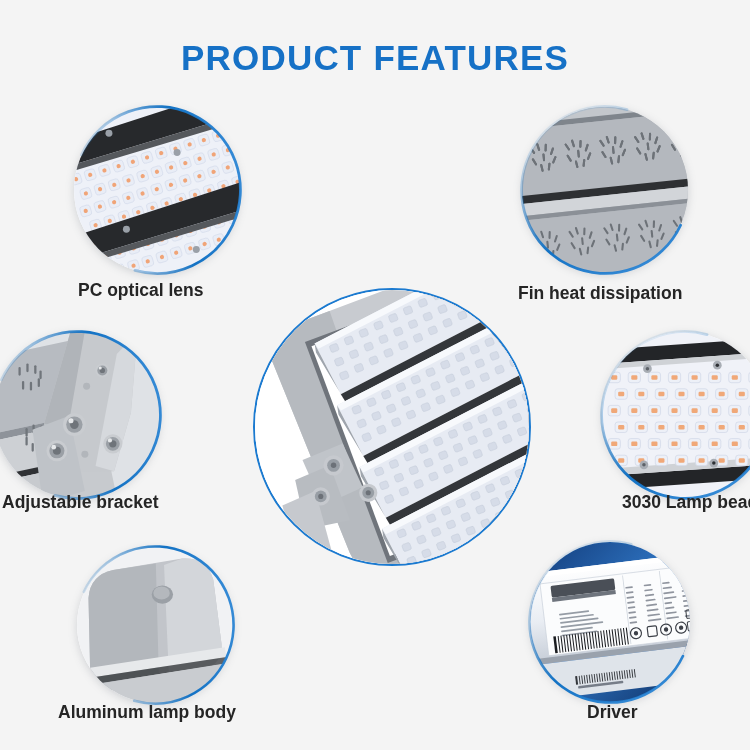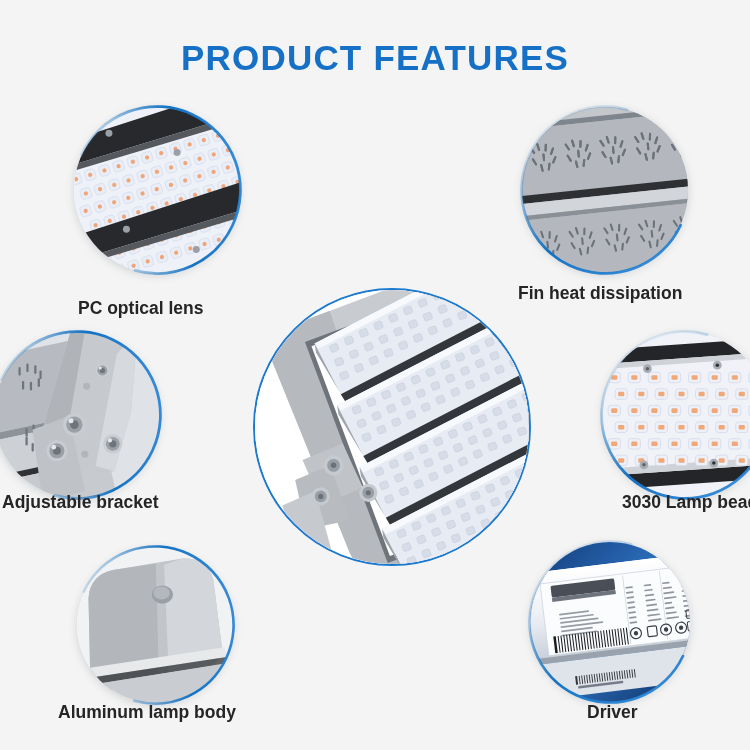--- a/index.html
+++ b/index.html
@@ -673,21 +673,21 @@
             <defs>
               <linearGradient id="rg0" gradientUnits="objectBoundingBox" x1="1" y1="0.15" x2="0" y2="0.85">
                 <stop offset="0" stop-color="#1372c4" stop-opacity="0"></stop>
                 <stop offset="0.33" stop-color="#1372c4" stop-opacity="0.35"></stop>
                 <stop offset="0.62" stop-color="#1372c4" stop-opacity="1"></stop>
                 <stop offset="1" stop-color="#2a86d8" stop-opacity="0.9"></stop>
               </linearGradient>
             </defs>
             <circle cx="100" cy="100" r="97" fill="none" stroke="url(#rg0)" stroke-width="3.2" stroke-linecap="round" stroke-dasharray="440 170" transform="rotate(205 100 100)"></circle>
           </svg></div>
-        <div class="caption" style="left: 78px; top: 298px; color: rgb(37, 37, 37); pointer-events: auto;">PC optical lens</div>
+        <div class="caption" style="left: 78px; top: 280px; color: rgb(37, 37, 37); pointer-events: auto;">PC optical lens</div>
       </div>
       <div class="feature" style="left: 0px; top: 0px; width: 602px; height: 750px; pointer-events: none;">
         <div class="circle" style="pointer-events: auto; left: 522px; top: 107px; width: 166px; height: 166px;">
           <div class="photo"><svg viewBox="0 0 190 190" preserveAspectRatio="xMidYMid slice" width="100%" height="100%">
               <rect width="190" height="190" fill="#aeb2b8"></rect>
               <g transform="rotate(-6 95 95)">
                 <rect x="-30" y="-10" width="260" height="22" fill="#c3c7cc"></rect>
                 <rect x="-30" y="10" width="260" height="6" fill="#7f858c"></rect>
                 <rect x="-30" y="16" width="260" height="78" fill="#b4b8be"></rect>
                 <rect x="14" y="38" width="2.4" height="9" rx="1.2" fill="#6d7278" transform="rotate(-28 14 38)"></rect>

